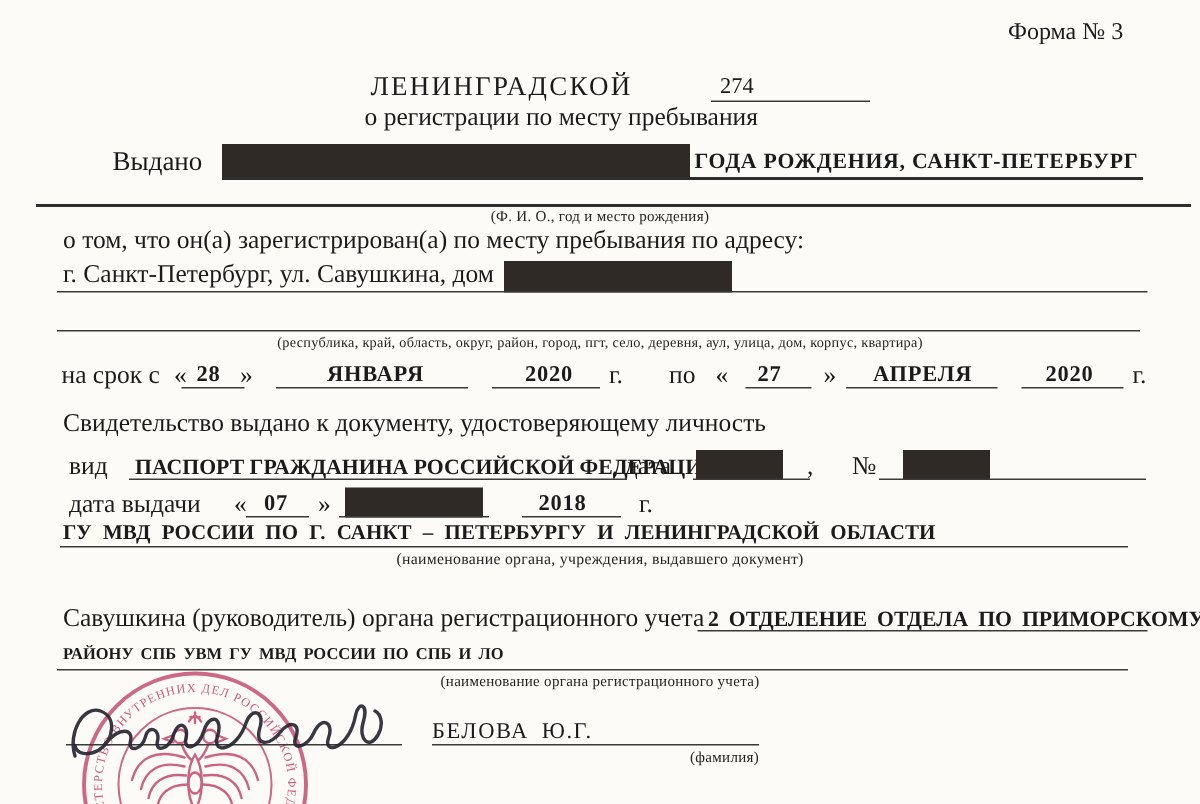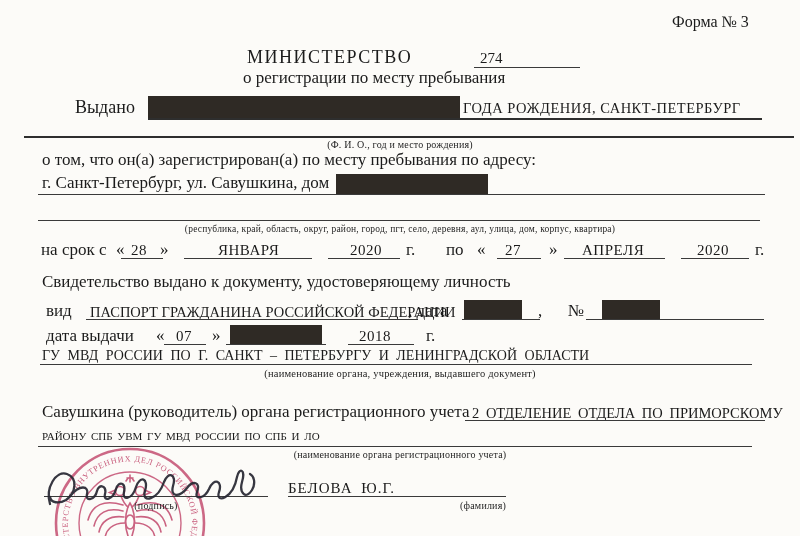--- a/index.html
+++ b/index.html
@@ -3,38 +3,38 @@
 <meta charset="utf-8">
 <style>
   html,body{margin:0;padding:0;background:#e8e8e8;}
   .doc{
     position:relative;width:800px;height:536px;overflow:hidden;
     background:#fcfbf8;
     font-family:"Liberation Serif","DejaVu Serif",serif;
     color:#1b1b1b;
   }
   .t{position:absolute;font-size:17px;line-height:1.15;white-space:nowrap;}
-  .b{font-weight:normal;font-size:15px;letter-spacing:.5px;}
+  .b{font-weight:bold;font-size:15px;letter-spacing:.5px;}
   .cap{position:absolute;font-size:10px;letter-spacing:.2px;color:#242424;white-space:nowrap;}
   .capc{left:0;right:0;text-align:center;}
   .ln{position:absolute;height:0;border-top:1.5px solid #3a3a3a;}
   .ln2{position:absolute;height:0;border-top:2px solid #2e2e2e;}
   .rx{position:absolute;background:#2f2a25;}
   .title{font-size:18px;letter-spacing:1.5px;}
   .stamp{position:absolute;left:46px;top:443px;z-index:1;}
   .sig{position:absolute;left:36px;top:460px;z-index:3;}
   .overcap{z-index:2;}
 </style>
 </head>
 <body>
 
 <div class="doc">
 
   <span class="t" style="left:672px;top:13px;font-size:16px">Форма № 3</span>
-  <span class="t title" style="left:247px;top:47px">МИНИСТЕРСТВО</span>
+  <span class="t title" style="left:247px;top:47px">ЛЕНИНГРАДСКОЙ</span>
   <span class="t" style="left:480px;top:50px;font-size:15px">274</span>
   <div class="ln" style="left:474px;top:67px;width:106px"></div>
   <span class="t" style="left:243px;top:68px">о регистрации по месту пребывания</span>
 
   <span class="t" style="left:75px;top:97px;font-size:18px">Выдано</span>
   <div class="rx" style="left:148px;top:96px;width:312px;height:22px"></div>
   <span class="t b" style="left:463px;top:100px;font-size:14.5px">ГОДА РОЖДЕНИЯ, САНКТ-ПЕТЕРБУРГ</span>
   <div class="ln2" style="left:148px;top:118px;width:614px"></div>
 
   <div class="ln2" style="left:24px;top:136px;width:770px"></div>
@@ -125,21 +125,20 @@
       <path d="M75,53 q3,8 7,11 M93,53 q-3,8 -7,11"></path>
       <path d="M77,62 C58,56 46,62 42,77 M77,68 C61,64 51,70 48,83 M78,74 C63,72 55,79 53,89 M79,80 C66,80 60,87 59,95"></path>
       <path d="M91,62 C110,56 122,62 126,77 M91,68 C107,64 117,70 120,83 M90,74 C105,72 113,79 115,89 M89,80 C102,80 108,87 109,95"></path>
       <path d="M84,60 C78,70 78,87 84,97 C90,87 90,70 84,60 Z"></path>
       <ellipse cx="84" cy="79" rx="4.5" ry="7"></ellipse>
       <path d="M78,98 L84,110 L90,98 M79,104 h10"></path>
     </g>
   </svg>
 
   <div class="ln" style="left:44px;top:496px;width:224px;z-index:2"></div>
-  <div class="cap overcap" style="left:44px;top:500px;width:224px;text-align:center;position:absolute">(подпись)</div>
   <svg class="sig" width="240" height="60" viewBox="0 0 240 60">
     <g stroke="#272732" stroke-width="2.3" fill="none" stroke-linecap="round" opacity="0.92">
       <path d="M14,44 C9,28 20,10 31,14 C42,18 40,33 30,40 C23,44 15,43 14,37"></path>
       <path d="M34,36 C44,24 53,26 51,34 C49,42 59,40 61,31 C63,23 71,26 69,34 C67,42 77,40 80,29 C83,20 90,23 88,32 C86,41 96,40 100,27 C104,15 113,18 109,31 C105,44 122,40 128,22 C132,11 141,14 137,26 C134,37 143,38 151,28 C157,20 165,22 161,32 C158,41 169,38 173,29 C178,17 187,21 183,32 C179,44 197,39 201,17 C203,7 210,9 206,22 C203,33 210,40 216,30 C220,23 218,16 214,14"></path>
     </g>
   </svg>
 
   <div class="ln" style="left:288px;top:496px;width:218px"></div>
   <div class="t" style="left:288px;top:480px;width:218px;text-align:left;font-size:15px;letter-spacing:1px;word-spacing:4px">БЕЛОВА Ю.Г.</div>
   <div class="cap" style="left:288px;top:500px;width:218px;text-align:right">(фамилия)</div>

